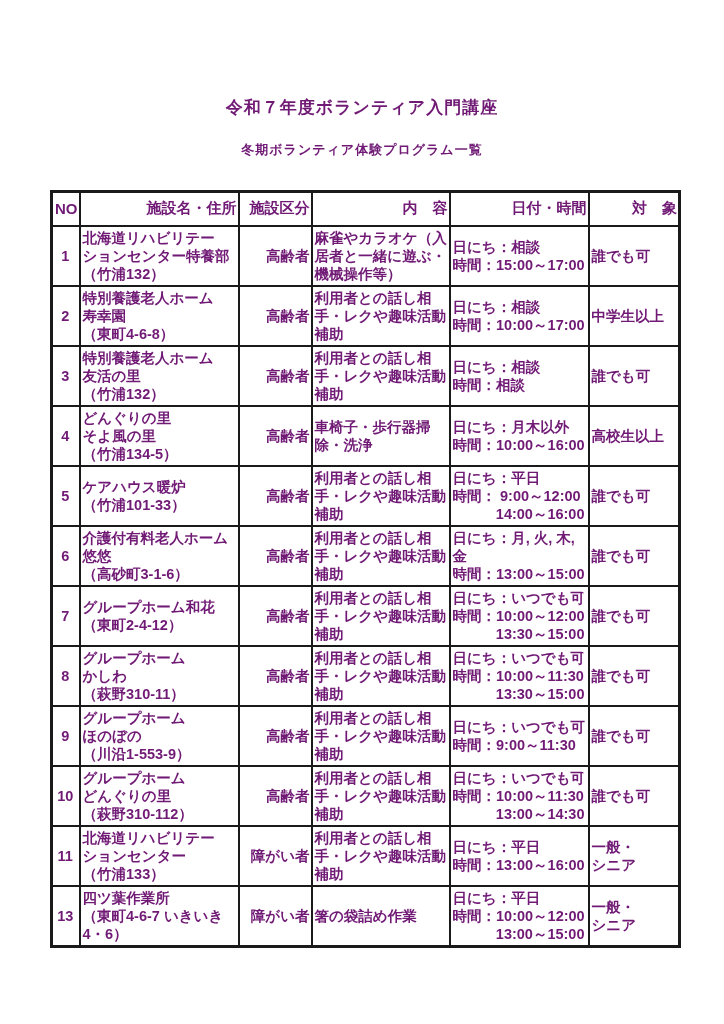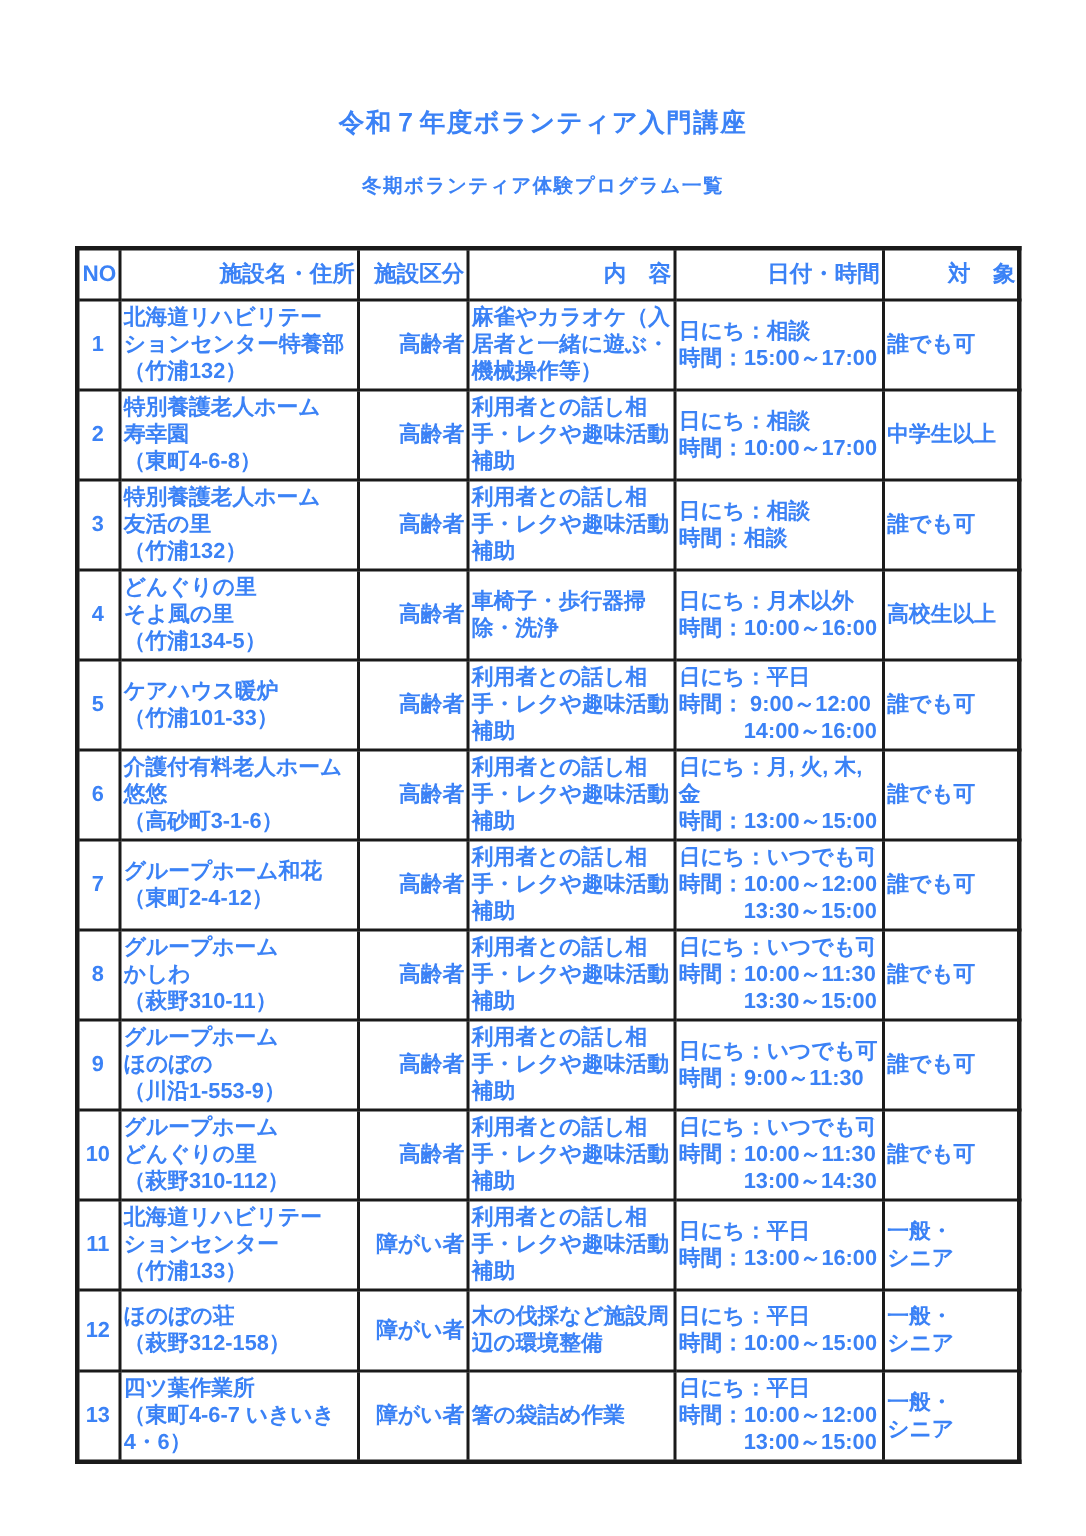--- a/index.html
+++ b/index.html
@@ -6,24 +6,24 @@
     margin: 0;
     padding: 0;
     background: #ffffff;
   }
   .page {
     position: relative;
     width: 724px;
     height: 1024px;
     background: #ffffff;
     font-family: "Liberation Sans", "DejaVu Sans", sans-serif;
-    color: #3b82f6;
+    color: #701a75;
     overflow: hidden;
     box-sizing: border-box;
-    padding-top: 70px;
+    padding-top: 96px;
   }
   .doc-title {
     text-align: center;
     font-size: 17px;
     font-weight: 700;
     letter-spacing: 1px;
     line-height: 24px;
     margin: 0;
   }
   .doc-subtitle {
@@ -337,40 +337,20 @@
             <td class="datetime-cell">
               <div>日にち：平日</div>
               <div>時間：13:00～16:00</div>
             </td>
             <td class="target-cell">
               <div>一般・</div>
               <div>シニア</div>
             </td>
           </tr>
           <tr>
-            <td class="no-cell">12</td>
-            <td class="facility-cell">
-              <div>ほのぼの荘</div>
-              <div>（萩野312-158）</div>
-            </td>
-            <td class="category-cell">障がい者</td>
-            <td class="content-cell">
-              <div>木の伐採など施設周</div>
-              <div>辺の環境整備</div>
-            </td>
-            <td class="datetime-cell">
-              <div>日にち：平日</div>
-              <div>時間：10:00～15:00</div>
-            </td>
-            <td class="target-cell">
-              <div>一般・</div>
-              <div>シニア</div>
-            </td>
-          </tr>
-          <tr>
             <td class="no-cell">13</td>
             <td class="facility-cell">
               <div>四ツ葉作業所</div>
               <div>（東町4-6-7 いきいき</div>
               <div>4・6）</div>
             </td>
             <td class="category-cell">障がい者</td>
             <td class="content-cell">
               <div>箸の袋詰め作業</div>
             </td>

